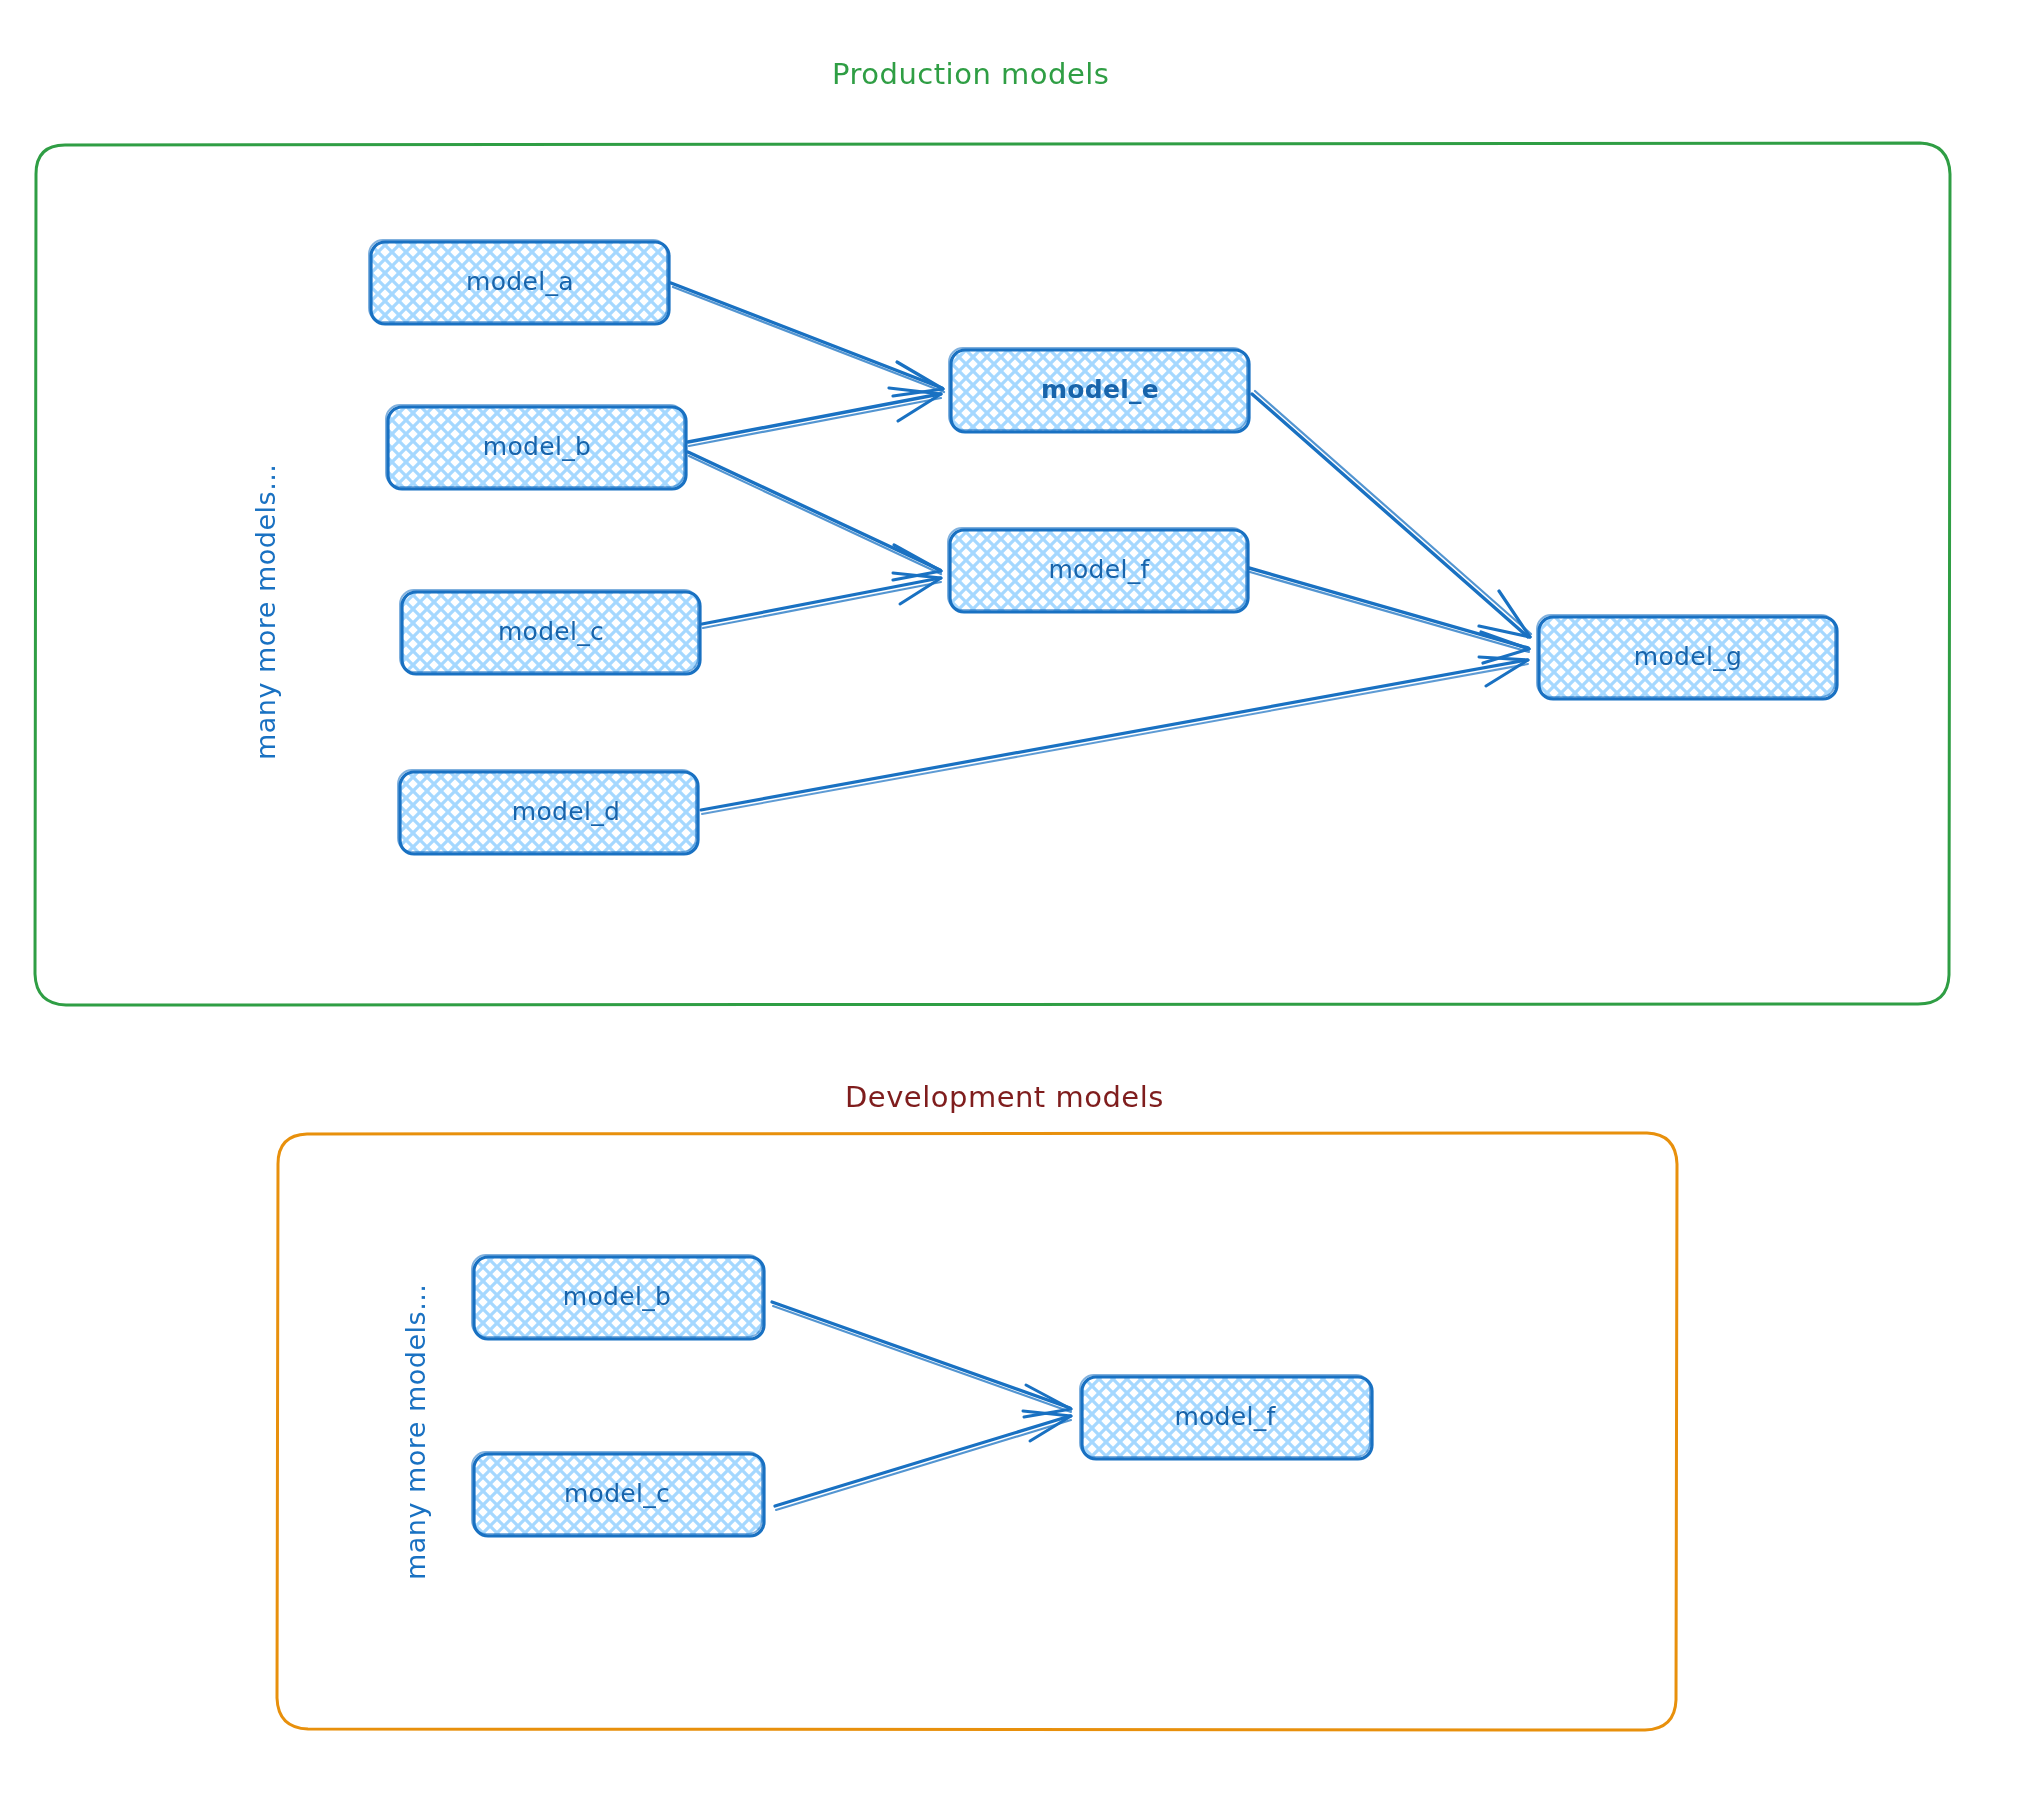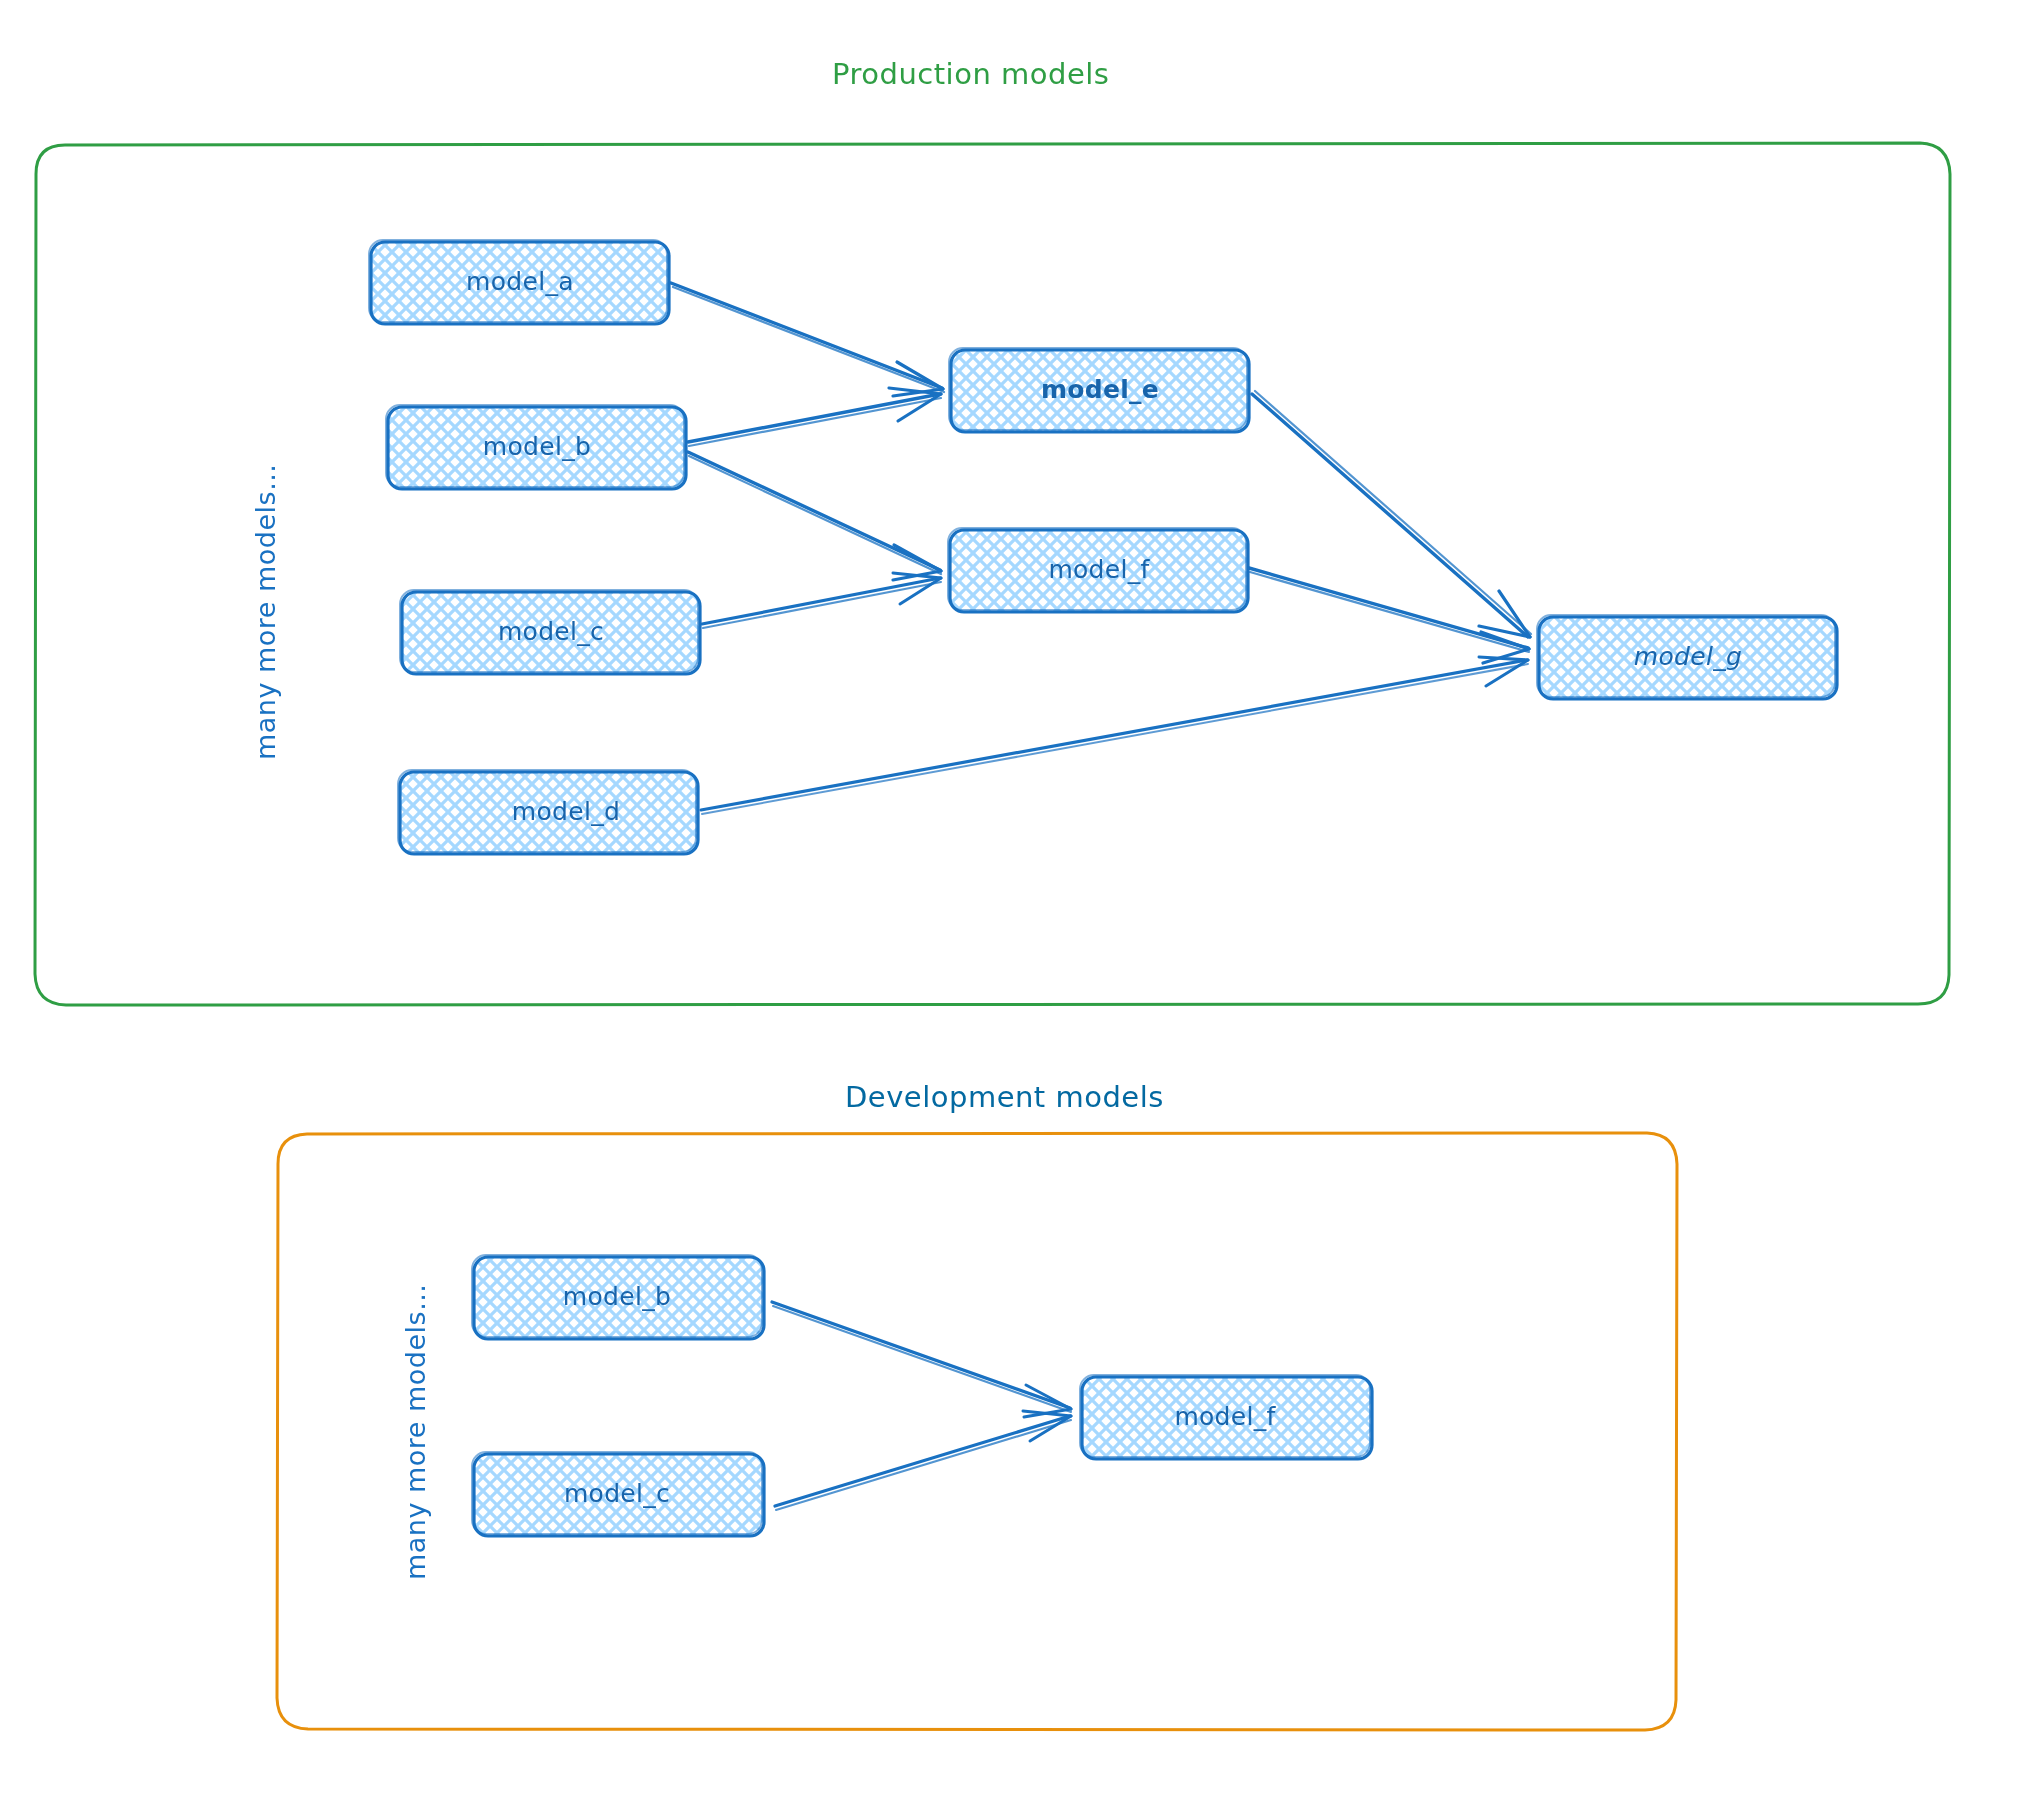--- a/index.html
+++ b/index.html
@@ -4,21 +4,21 @@
 <style>
   html,body{margin:0;padding:0;background:#ffffff;}
   body{width:2024px;height:1818px;position:relative;overflow:hidden;
        font-family:"DejaVu Sans", sans-serif;}
   .canvas{position:absolute;inset:0;text-align:center;}
   .svg-layer{position:absolute;top:0;left:0;width:2024px;height:1818px;}
 
   .group-title{position:absolute;white-space:nowrap;font-size:29px;
       font-family:"DejaVu Sans", sans-serif;letter-spacing:.5px;}
   #prod-title{color:#2f9e44;left:832px;top:57px;}
-  #dev-title{color:#0369a1;left:845px;top:1080px;}
+  #dev-title{color:#7f1d1d;left:845px;top:1080px;}
 
   .node-label{position:absolute;white-space:nowrap;color:#1864ab;
       font-size:25px;font-family:"DejaVu Sans", sans-serif;
       transform:translate(-50%,-50%);letter-spacing:.3px;}
 
   .side-note{position:absolute;white-space:nowrap;color:#1971c2;
       font-size:27px;font-family:"DejaVu Sans", sans-serif;
       transform-origin:0 0;transform:rotate(-90deg);letter-spacing:.5px;}
   #prod-note{left:250px;top:760px;}
   #dev-note{left:400px;top:1580px;}
@@ -167,19 +167,19 @@
 
   <div id="prod-note" class="side-note">many more models...</div>
   <div id="dev-note" class="side-note">many more models...</div>
 
   <div class="node-label" style="left:520px;top:281px;">model_a</div>
   <div class="node-label" style="left:537px;top:446px;">model_b</div>
   <div class="node-label" style="left:551px;top:631px;">model_c</div>
   <div class="node-label" style="left:566px;top:811px;">model_d</div>
   <div class="node-label" style="left:1100px;top:389px;font-weight:bold;">model_e</div>
   <div class="node-label" style="left:1099px;top:569px;">model_f</div>
-  <div class="node-label" style="left:1688px;top:656px;font-style:italic;">model_g</div>
+  <div class="node-label" style="left:1688px;top:656px;">model_g</div>
 
   <div class="node-label" style="left:617px;top:1296px;">model_b</div>
   <div class="node-label" style="left:617px;top:1493px;">model_c</div>
   <div class="node-label" style="left:1225px;top:1416px;">model_f</div>
 
 </div>
 
 </body></html>

